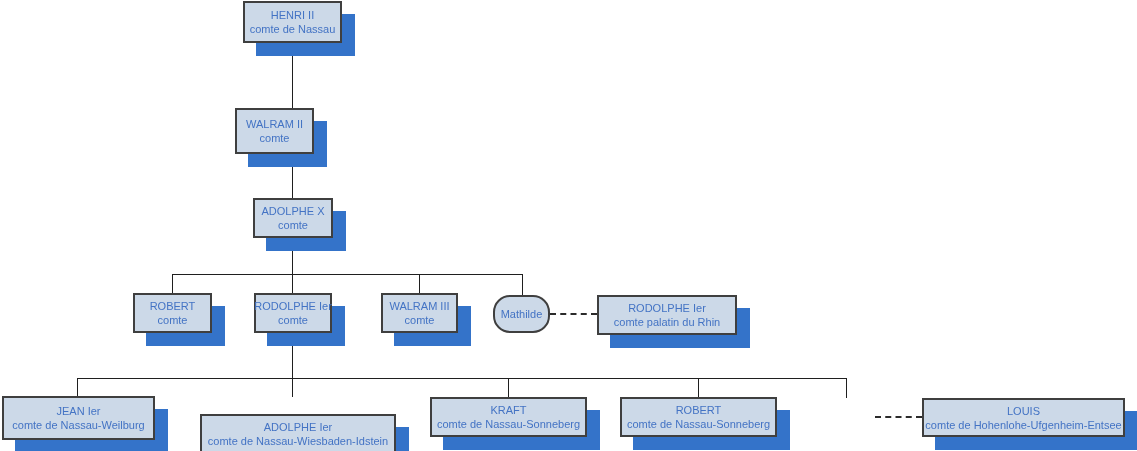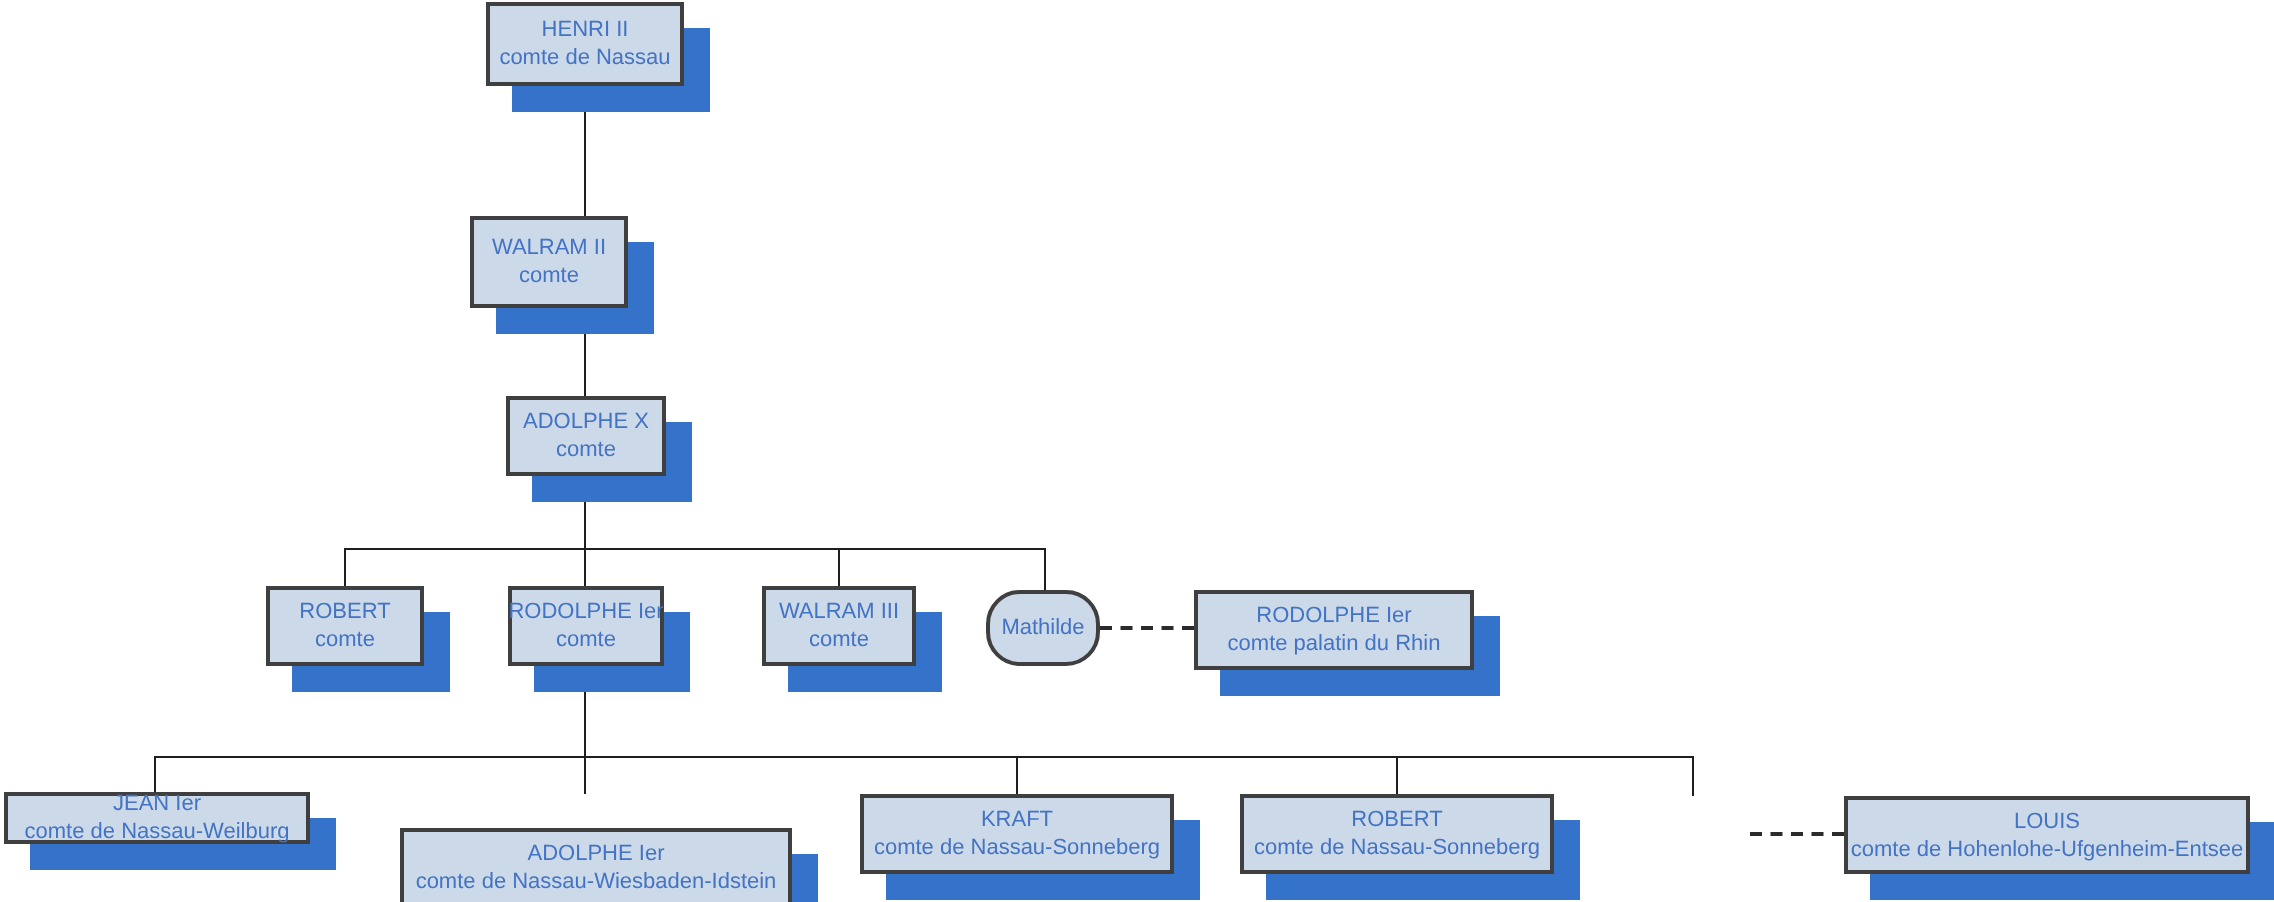--- a/index.html
+++ b/index.html
@@ -96,21 +96,21 @@
   </div>
   <div class="node no-shadow" style="left:493px;top:295px;width:57px;height:38px">
     <span class="nm">Mathilde</span>
 
   </div>
   <div class="node" style="left:597px;top:295px;width:140px;height:40px">
     <span class="nm">RODOLPHE Ier</span>
     <span class="tt">comte palatin du Rhin</span>
   </div>
 
-  <div class="node" style="left:2px;top:396px;width:153px;height:26px">
+  <div class="node" style="left:2px;top:396px;width:153px;height:44px">
     <span class="nm">JEAN Ier</span>
     <span class="tt">comte de Nassau-Weilburg</span>
   </div>
   <div class="node" style="left:200px;top:414px;width:196px;height:40px">
     <span class="nm">ADOLPHE Ier</span>
     <span class="tt">comte de Nassau-Wiesbaden-Idstein</span>
   </div>
   <div class="node" style="left:430px;top:397px;width:157px;height:40px">
     <span class="nm">KRAFT</span>
     <span class="tt">comte de Nassau-Sonneberg</span>

